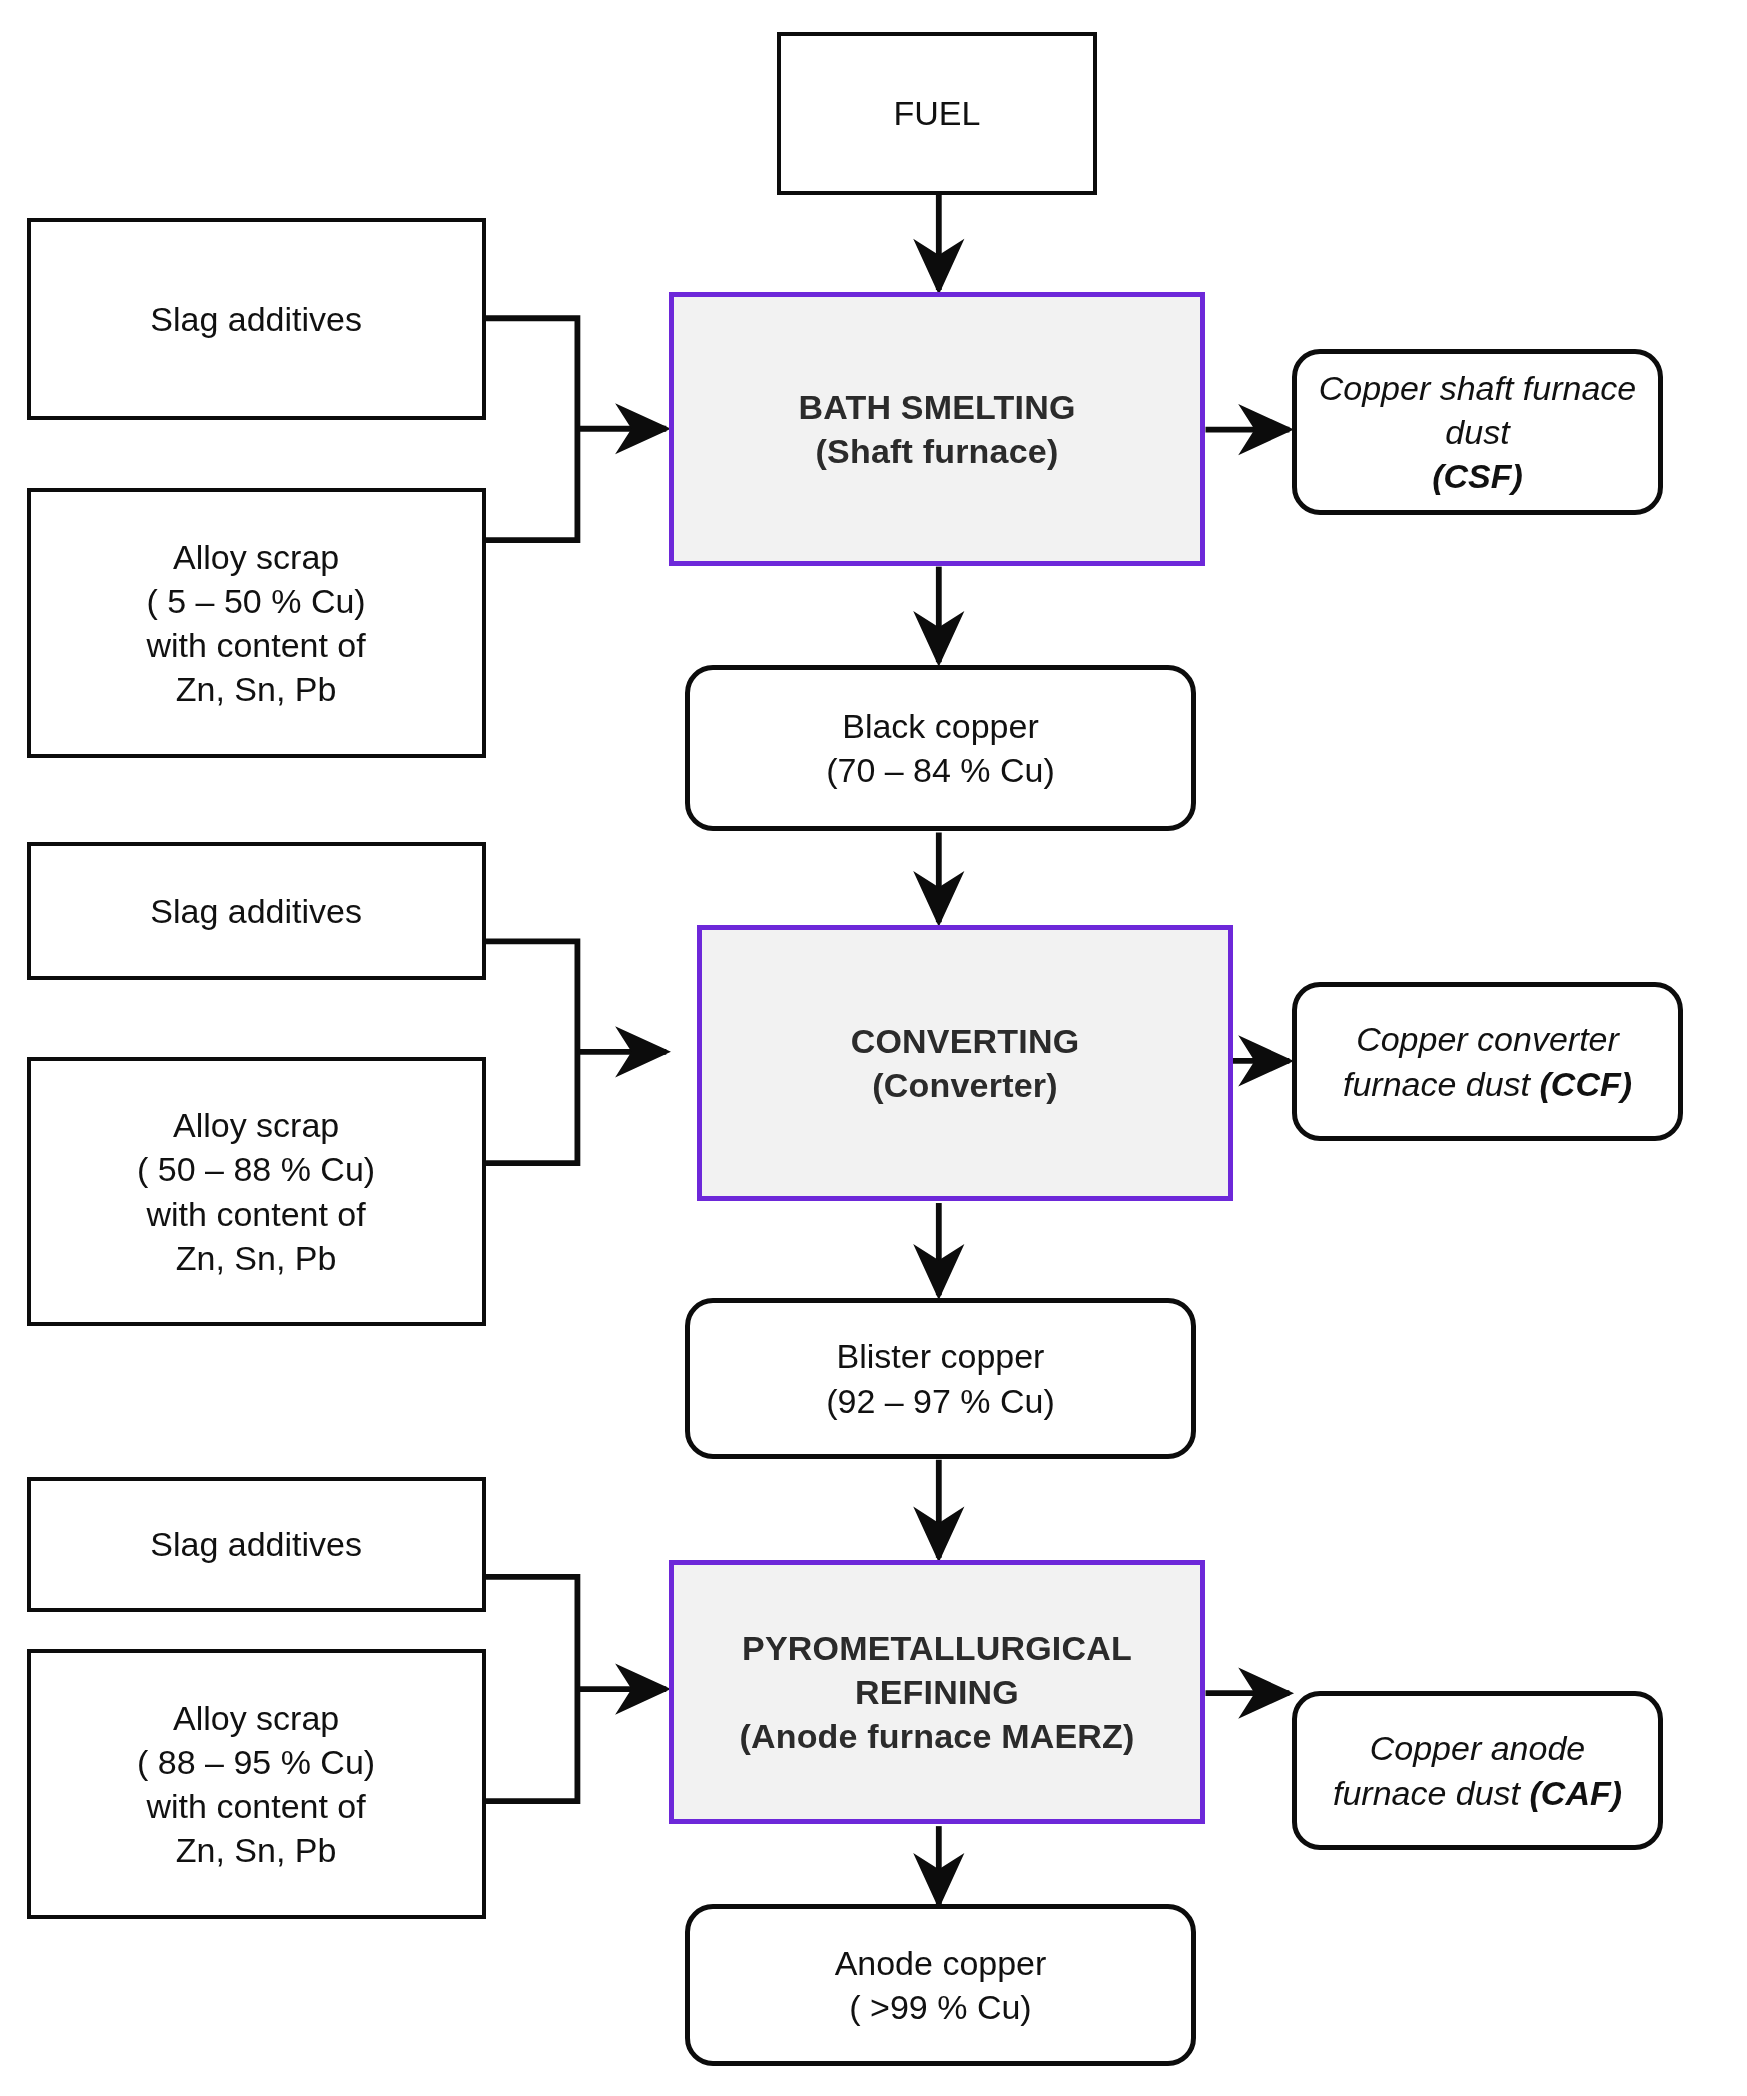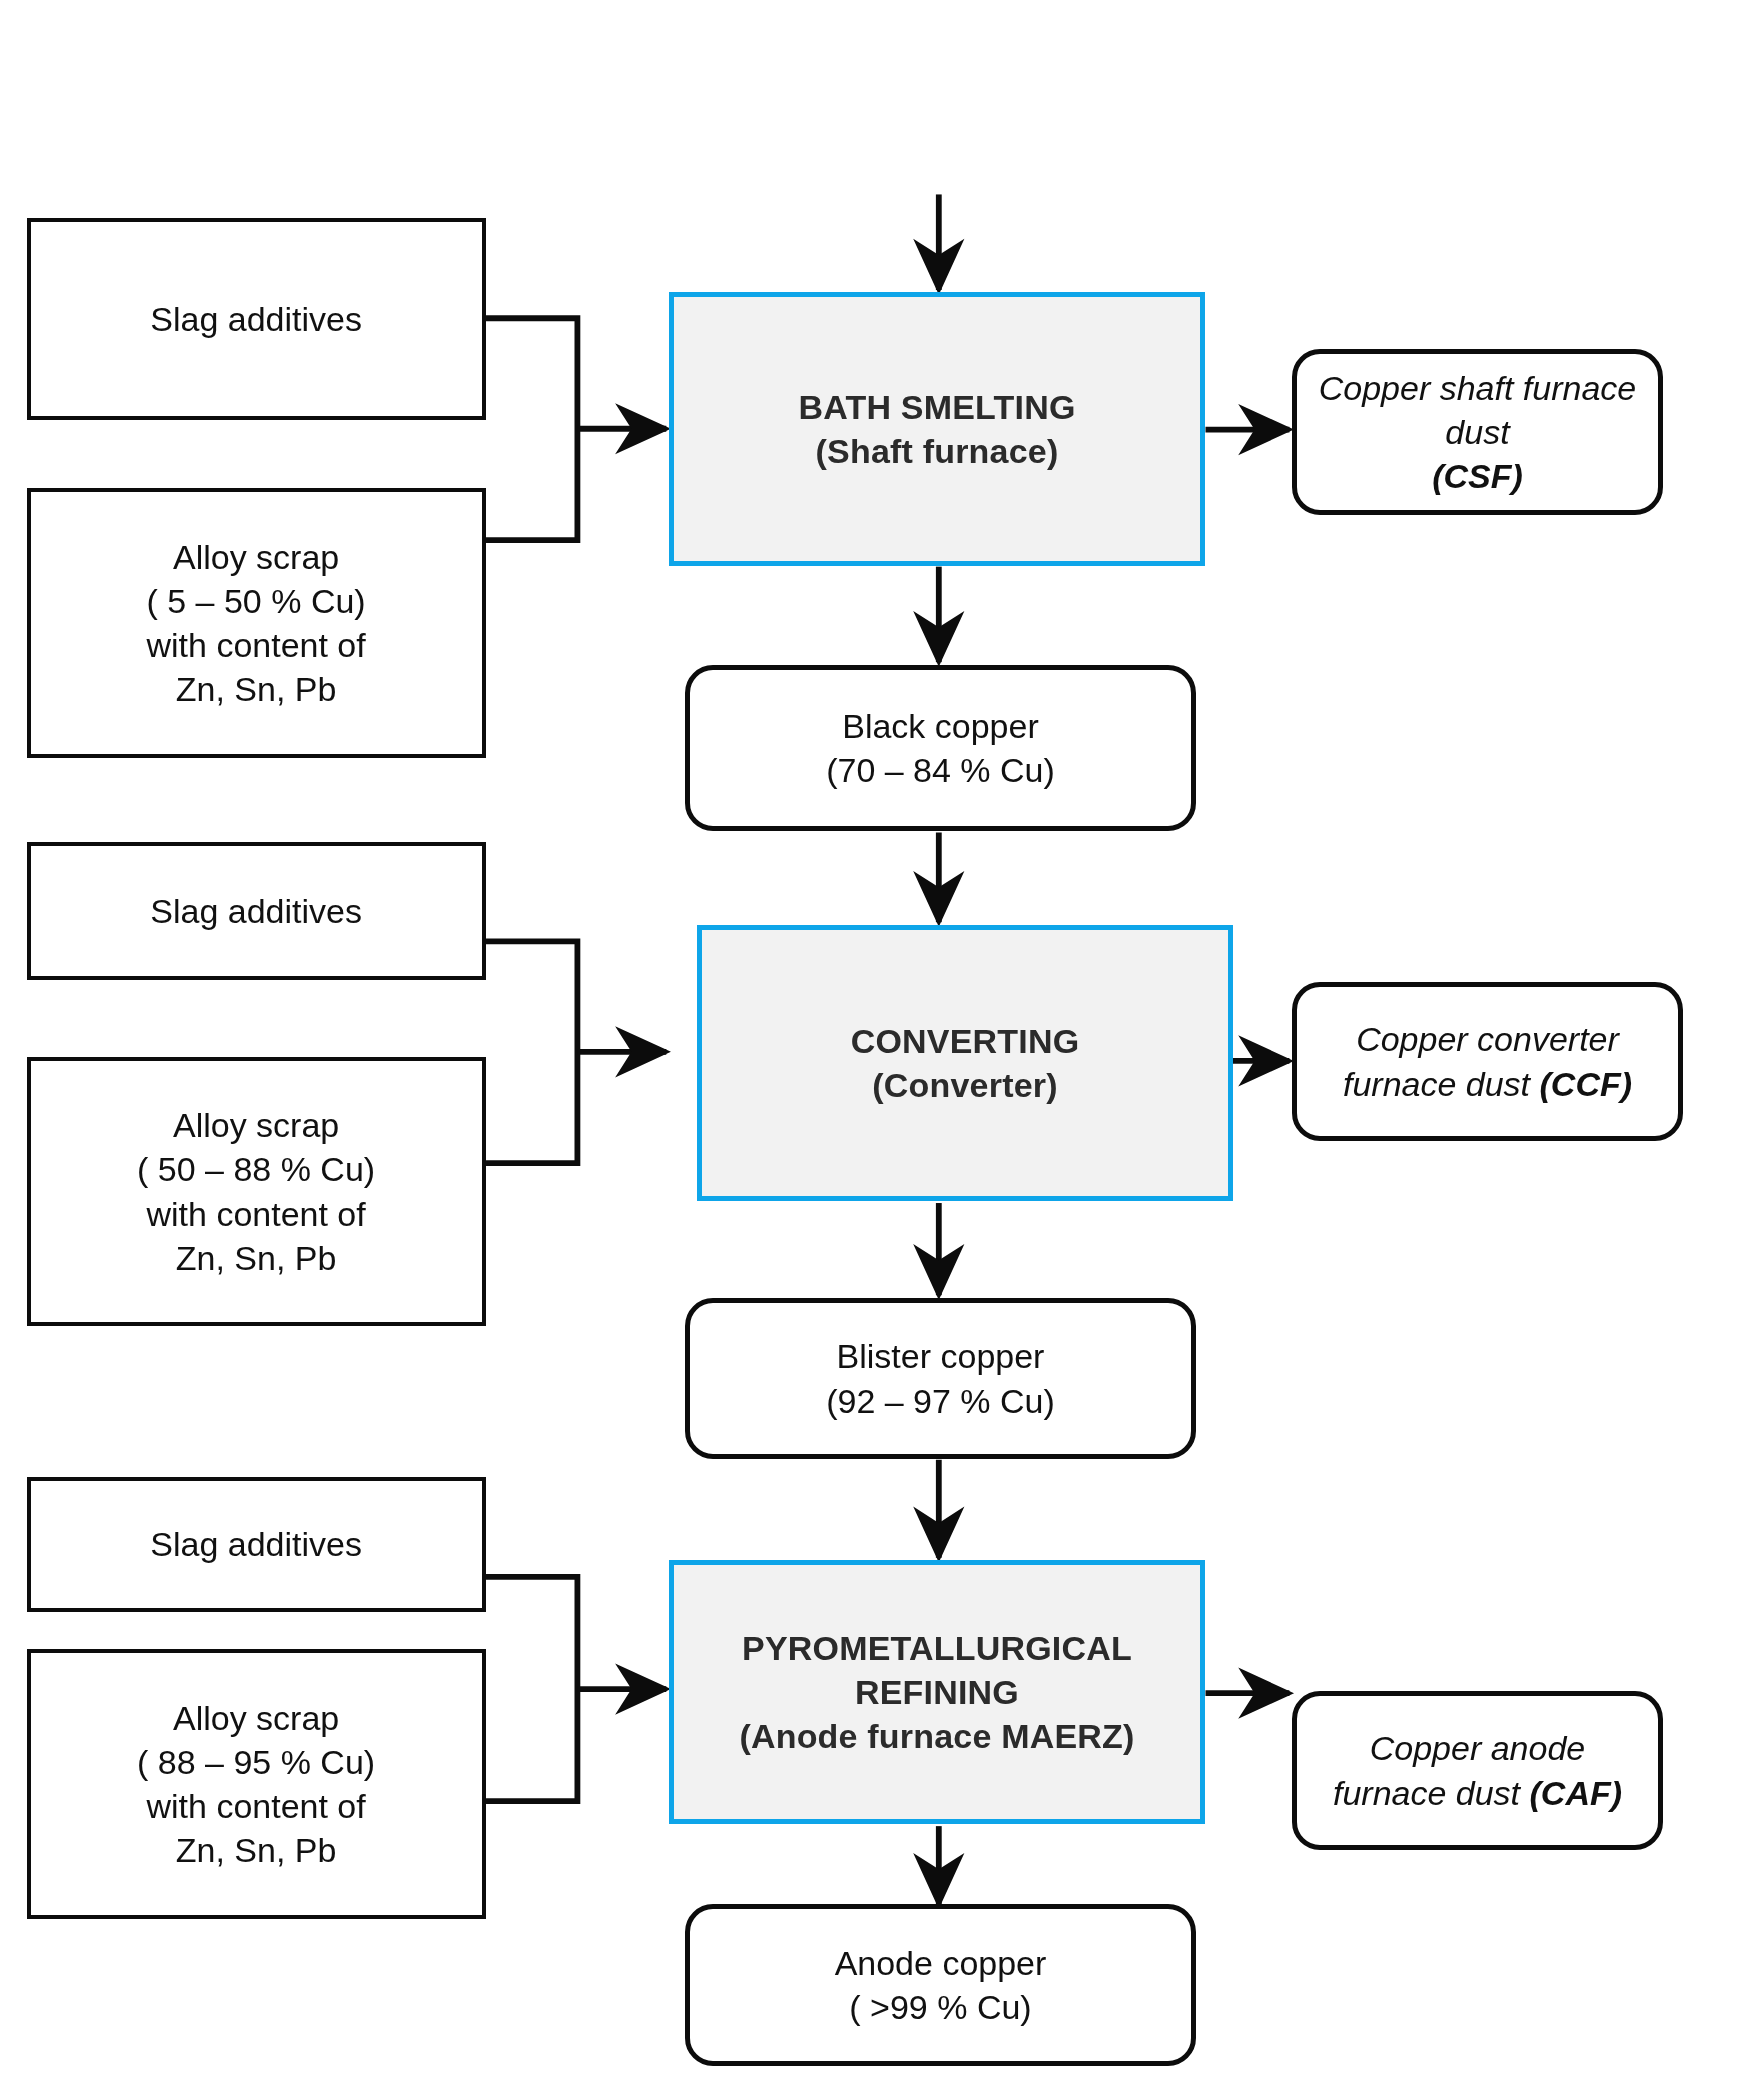--- a/index.html
+++ b/index.html
@@ -32,21 +32,21 @@
 
   
   .rect{
     border:4.2px solid #0c0c0c;
     font-size:34px;
     font-weight:400;
   }
 
   
   .process{
-    border:5px solid #0ea5e9;
+    border:5px solid #6d28d9;
     background:#f2f2f2;
     font-size:34px;
     font-weight:700;
     color:#2b2b2b;
     letter-spacing:0.2px;
   }
 
   
   .rounded{
     border:5px solid #0c0c0c;
@@ -99,20 +99,23 @@
       <line x1="1130" y1="1757" x2="1130" y2="1875" marker-end="url(#ah)"></line>
 
       <path d="M585,1898 L695,1898 L695,2168 L585,2168"></path>
       <line x1="695" y1="2033" x2="802" y2="2033" marker-end="url(#ah)"></line>
 
       <line x1="1451" y1="2038" x2="1552" y2="2038" marker-end="url(#ah)"></line>
       <line x1="1130" y1="2198" x2="1130" y2="2292" marker-end="url(#ah)"></line>
     </g>
   </svg>
 
+  <div class="node rect" style="left:777px; top:32px; width:320px; height:163px;">
+    <span class="txt">FUEL</span>
+  </div>
 
   <div class="node rect" style="left:26.6px; top:218px; width:459px; height:202px;">
     <span class="txt">Slag additives</span>
   </div>
 
   <div class="node rect" style="left:26.6px; top:488px; width:459px; height:270px;">
     <span class="txt">Alloy scrap
 ( 5 – 50 % Cu)
 with content of
 Zn, Sn, Pb</span>

